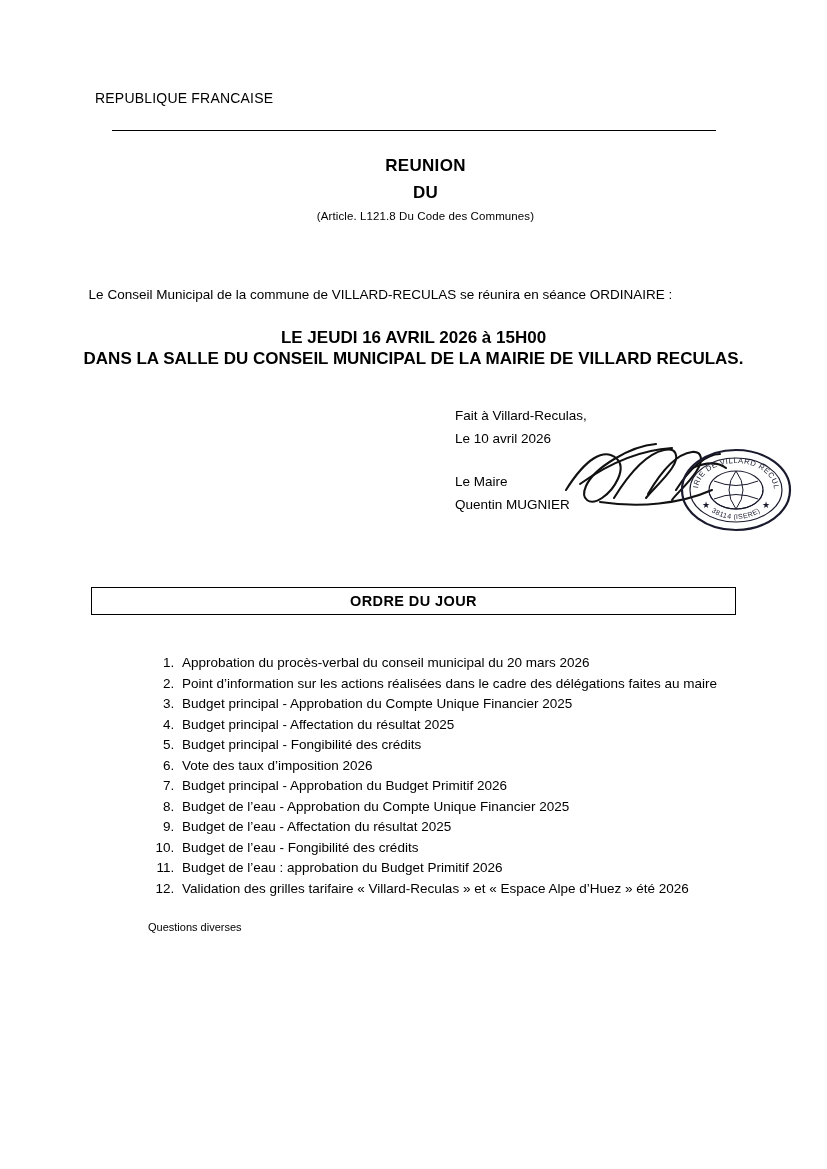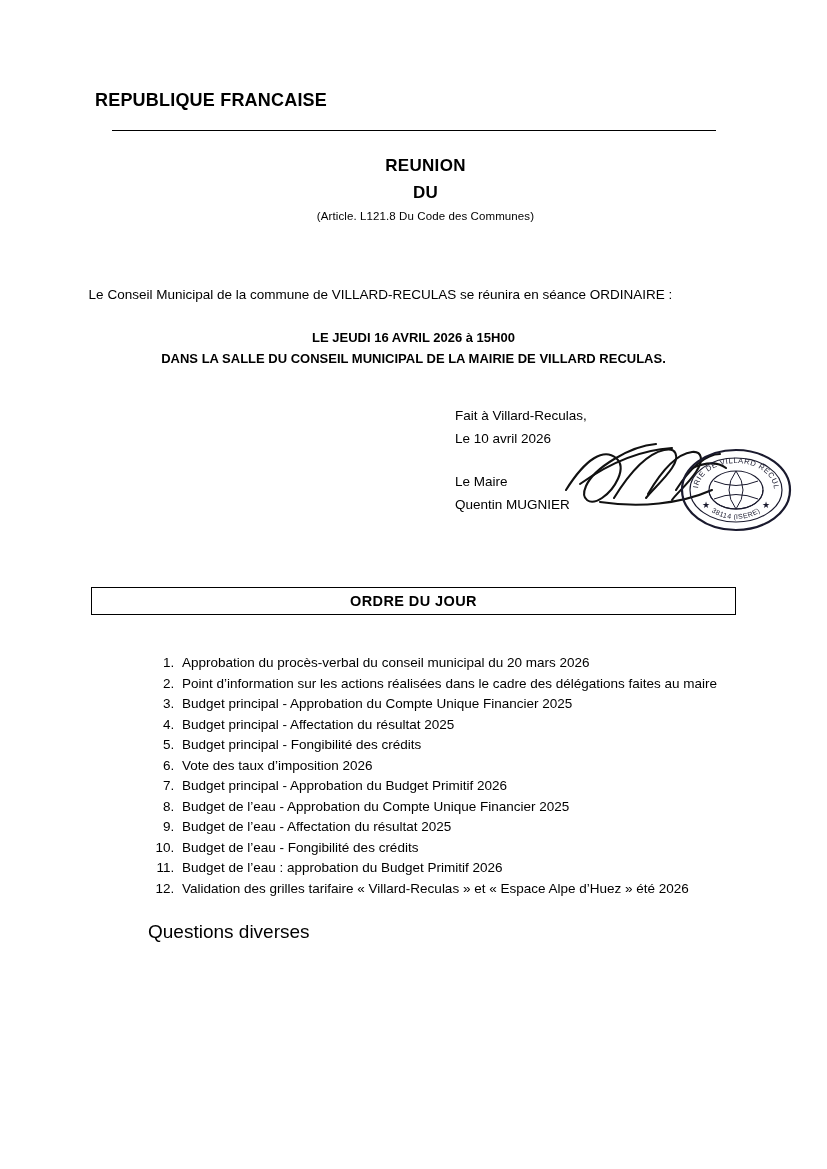--- a/index.html
+++ b/index.html
@@ -19,22 +19,22 @@
     position: relative;
     width: 827px;
     height: 1169px;
     box-sizing: border-box;
     padding: 0;
   }
   .header-republic {
     position: absolute;
     left: 95px;
     top: 90px;
-    font-size: 18px;
-    font-weight: bold;
+    font-size: 14px;
+    font-weight: normal;
     letter-spacing: 0.2px;
   }
   .hr-line {
     position: absolute;
     left: 112px;
     top: 130px;
     width: 604px;
     height: 1px;
     background: #000000;
   }
@@ -63,21 +63,21 @@
     width: 761px;
     text-align: center;
     font-size: 13.5px;
   }
   .meeting-when {
     position: absolute;
     left: 0;
     top: 327px;
     width: 827px;
     text-align: center;
-    font-size: 13px;
+    font-size: 17px;
     font-weight: bold;
     line-height: 21px;
   }
   .signature-block {
     position: absolute;
     left: 455px;
     top: 404px;
     font-size: 13.5px;
     line-height: 23px;
   }
@@ -121,21 +121,21 @@
     padding: 0 0 0 30px;
     list-style: decimal;
   }
   .agenda li {
     line-height: 20.5px;
     margin-bottom: 0px;
     padding-left: 4px;
   }
   .questions {
     margin-top: 22px;
-    font-size: 19px;
+    font-size: 11px;
   }
 </style>
 </head>
 <body>
 
 <div class="page">
 
   <div class="header-republic">REPUBLIQUE FRANCAISE</div>
 
   <div class="hr-line"></div>

